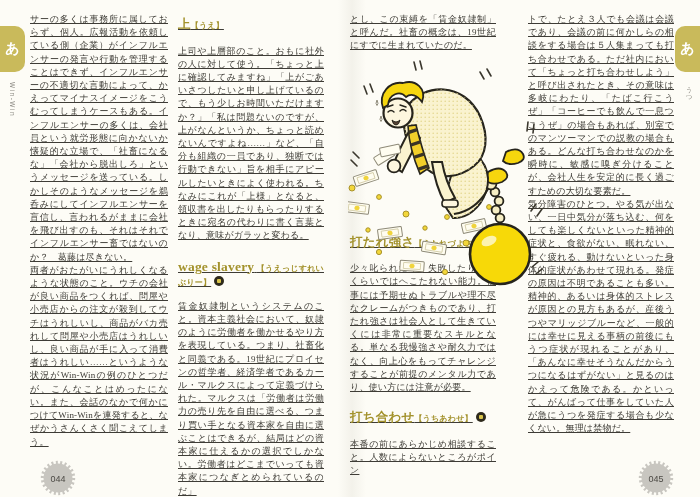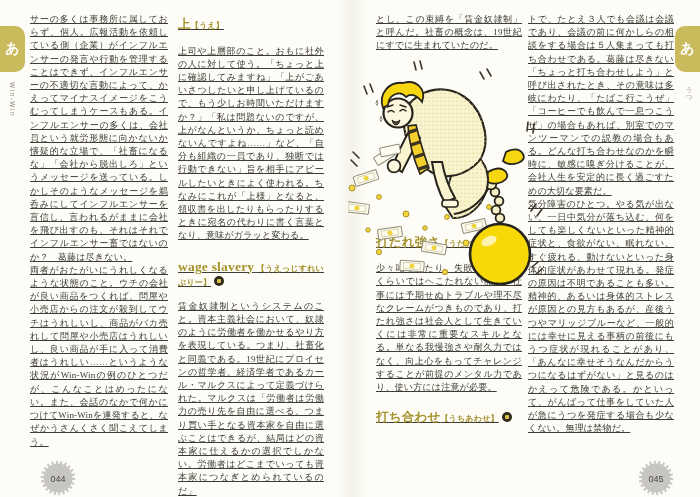--- a/index.html
+++ b/index.html
@@ -17,21 +17,21 @@
   
   .col{
     position:absolute;top:13px;
     font-size:9px;line-height:13.2px;
     text-align:justify;text-justify:inter-ideograph;
     letter-spacing:0.2px;
     text-decoration:underline;
   }
   #col1{left:30px;width:138px;}
   #col2{left:178px;width:146px;}
-  #col3{left:376px;width:146px;}
+  #col3{left:350px;width:146px;}
   #col4{left:528px;width:146px;}
   .body-text{margin:0;}
   
   .entry-head{
     color:#a3922c;margin:16px 0 12px;line-height:1.25;
   }
   .entry-head.first{margin-top:4px;}
   .headword{font-size:12.5px;font-weight:bold;}
   .headword.latin{font-size:13.5px;letter-spacing:0.2px;}
   .reading{font-size:8px;font-weight:bold;margin-top:40px;}
@@ -104,24 +104,25 @@
   <div class="col" id="col3">
     <p class="body-text">とし、この束縛を「賃金奴隷制」と呼んだ。社畜の概念は、19世紀にすでに生まれていたのだ。</p>
     <div class="illo-spacer"></div>
     <div class="entry-head" style="margin-top:10px;">
       <span class="headword">打たれ強さ</span><span class="reading">【うたれづよさ】</span>
     </div>
     <p class="body-text">少々叱られたり、失敗したりするくらいではへこたれない能力。仕事には予期せぬトラブルや理不尽なクレームがつきものであり、打たれ強さは社会人として生きていくには非常に重要なスキルとなる。単なる我慢強さや耐久力ではなく、向上心をもってチャレンジすることが前提のメンタル力であり、使い方には注意が必要。</p>
     <div class="entry-head">
       <span class="headword">打ち合わせ</span><span class="reading">【うちあわせ】</span><span class="badge"></span>
     </div>
+    <p class="body-text">本番の前にあらかじめ相談すること。人数によらないところがポイン</p>
   </div>
 
   <div class="col" id="col4">
-    <p class="body-text">トで、たとえ３人でも会議は会議であり、会議の前に何かしらの相談をする場合は５人集まっても打ち合わせである。葛藤は尽きない「ちょっと打ち合わせしよう」と呼び出されたとき、その意味は多岐にわたり、「たばこ行こうぜ」「コーヒーでも飲んで一息つこうぜ」の場合もあれば、別室でのマンツーマンでの説教の場合もある。どんな打ち合わせなのかを瞬時に、敏感に嗅ぎ分けることが、会社人生を安定的に長く過ごすための大切な要素だ。</p>
+    <p class="body-text">トで、たとえ３人でも会議は会議であり、会議の前に何かしらの相談をする場合は５人集まっても打ち合わせである。ただ社内において「ちょっと打ち合わせしよう」と呼び出されたとき、その意味は多岐にわたり、「たばこ行こうぜ」「コーヒーでも飲んで一息つこうぜ」の場合もあれば、別室でのマンツーマンでの説教の場合もある。どんな打ち合わせなのかを瞬時に、敏感に嗅ぎ分けることが、会社人生を安定的に長く過ごすための大切な要素だ。</p>
     <p class="body-text">気分障害のひとつ。やる気が出ない、一日中気分が落ち込む、何をしても楽しくないといった精神的症状と、食欲がない、眠れない、すぐ疲れる、動けないといった身体的症状があわせて現れる。発症の原因は不明であることも多い。精神的、あるいは身体的ストレスが原因との見方もあるが、産後うつやマリッジブルーなど、一般的には幸せに見える事柄の前後にもうつ症状が現れることがあり、「あんなに幸せそうなんだからうつになるはずがない」と見るのはかえって危険である。かといって、がんばって仕事をしていた人が急にうつを発症する場合も少なくない。無理は禁物だ。</p>
   </div>
 
   <svg class="illustration" viewBox="0 0 204 244" aria-hidden="true">
     <defs>
       <pattern id="ht" width="4" height="4" patternUnits="userSpaceOnUse">
         <circle cx="1.2" cy="1.2" r="0.8" fill="#e3d68e"></circle>
       </pattern>
       <clipPath id="tieclip">
         <path d="M60,70 L68,69 C72,85 76,99 81,112 L72,118 C66,104 61,88 60,70 Z"></path>

